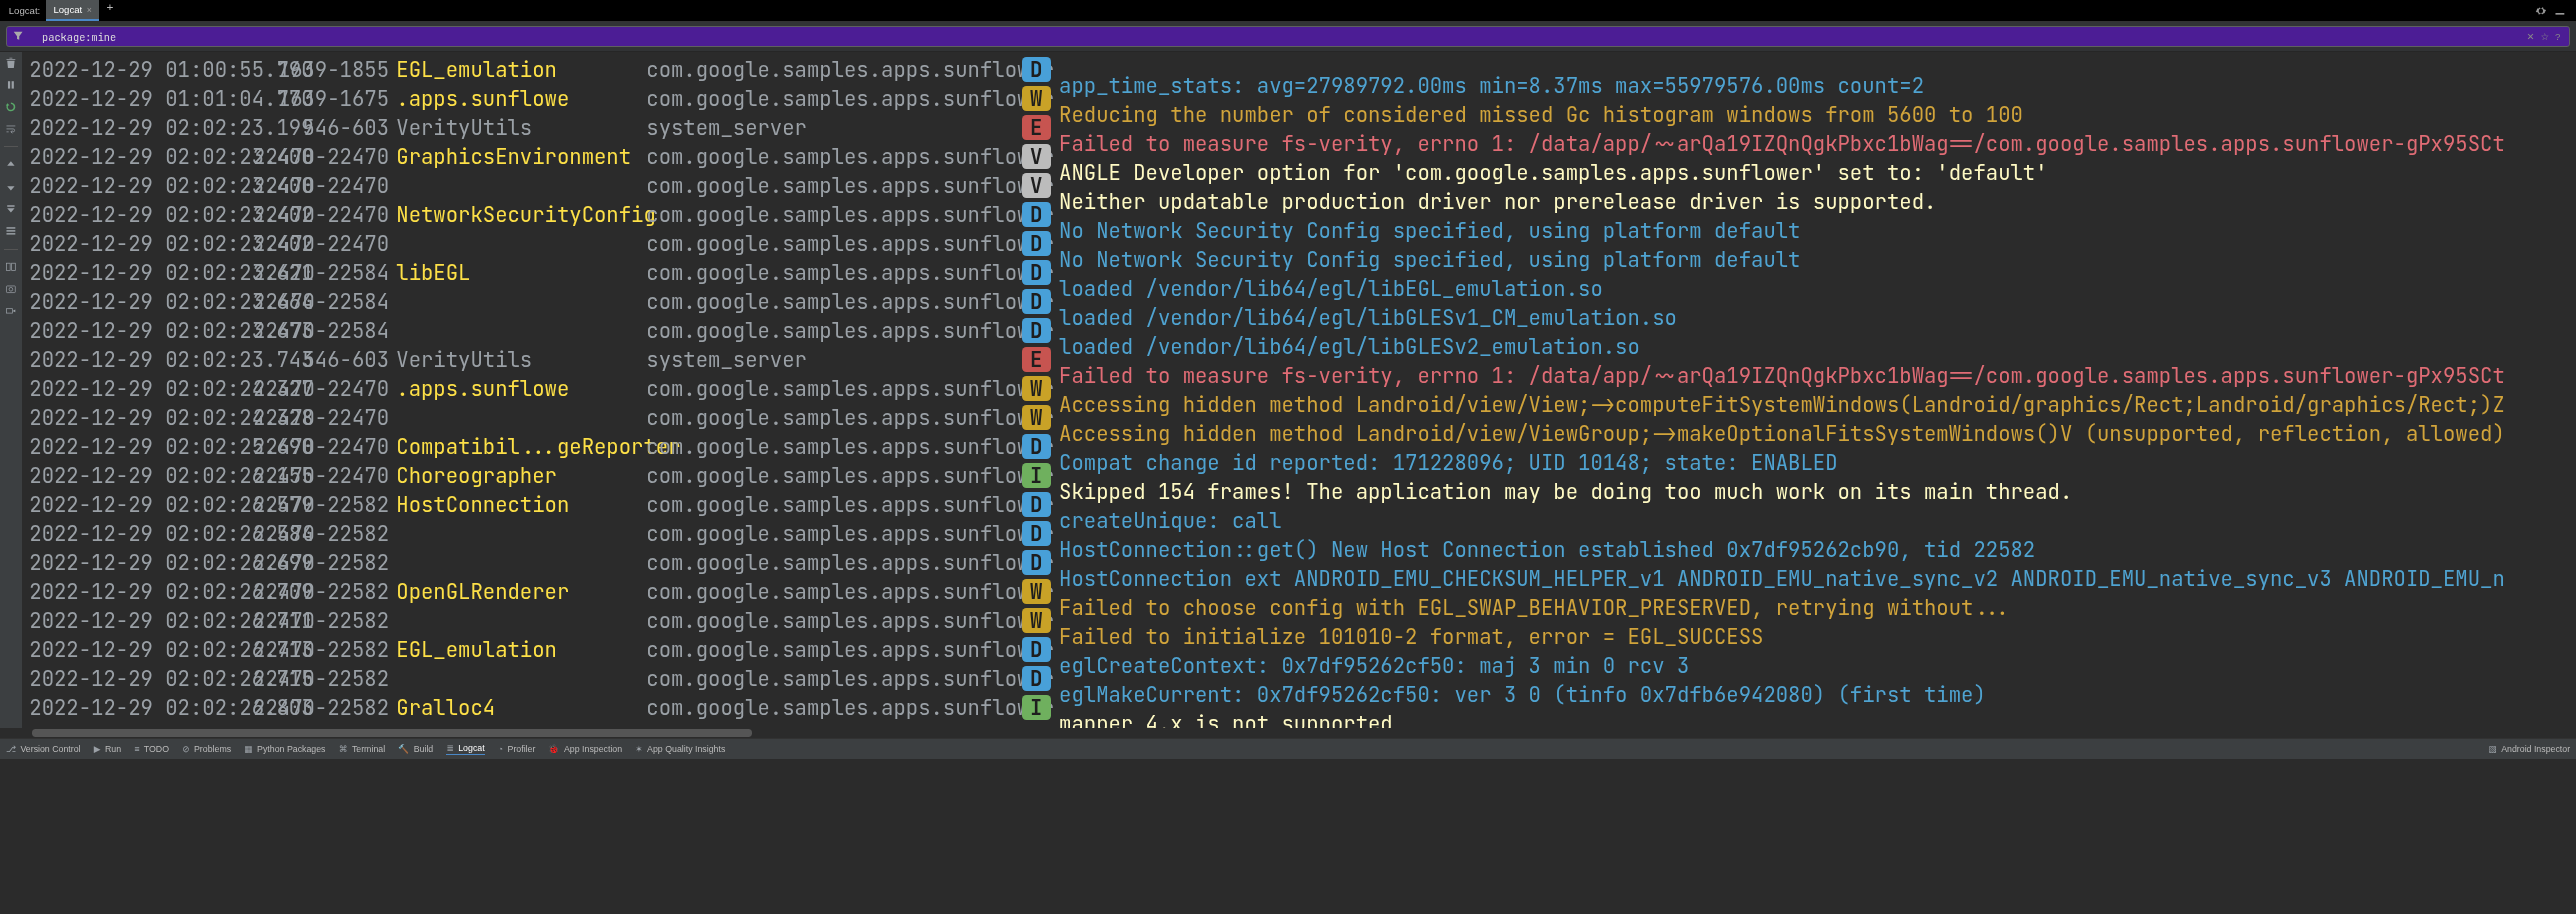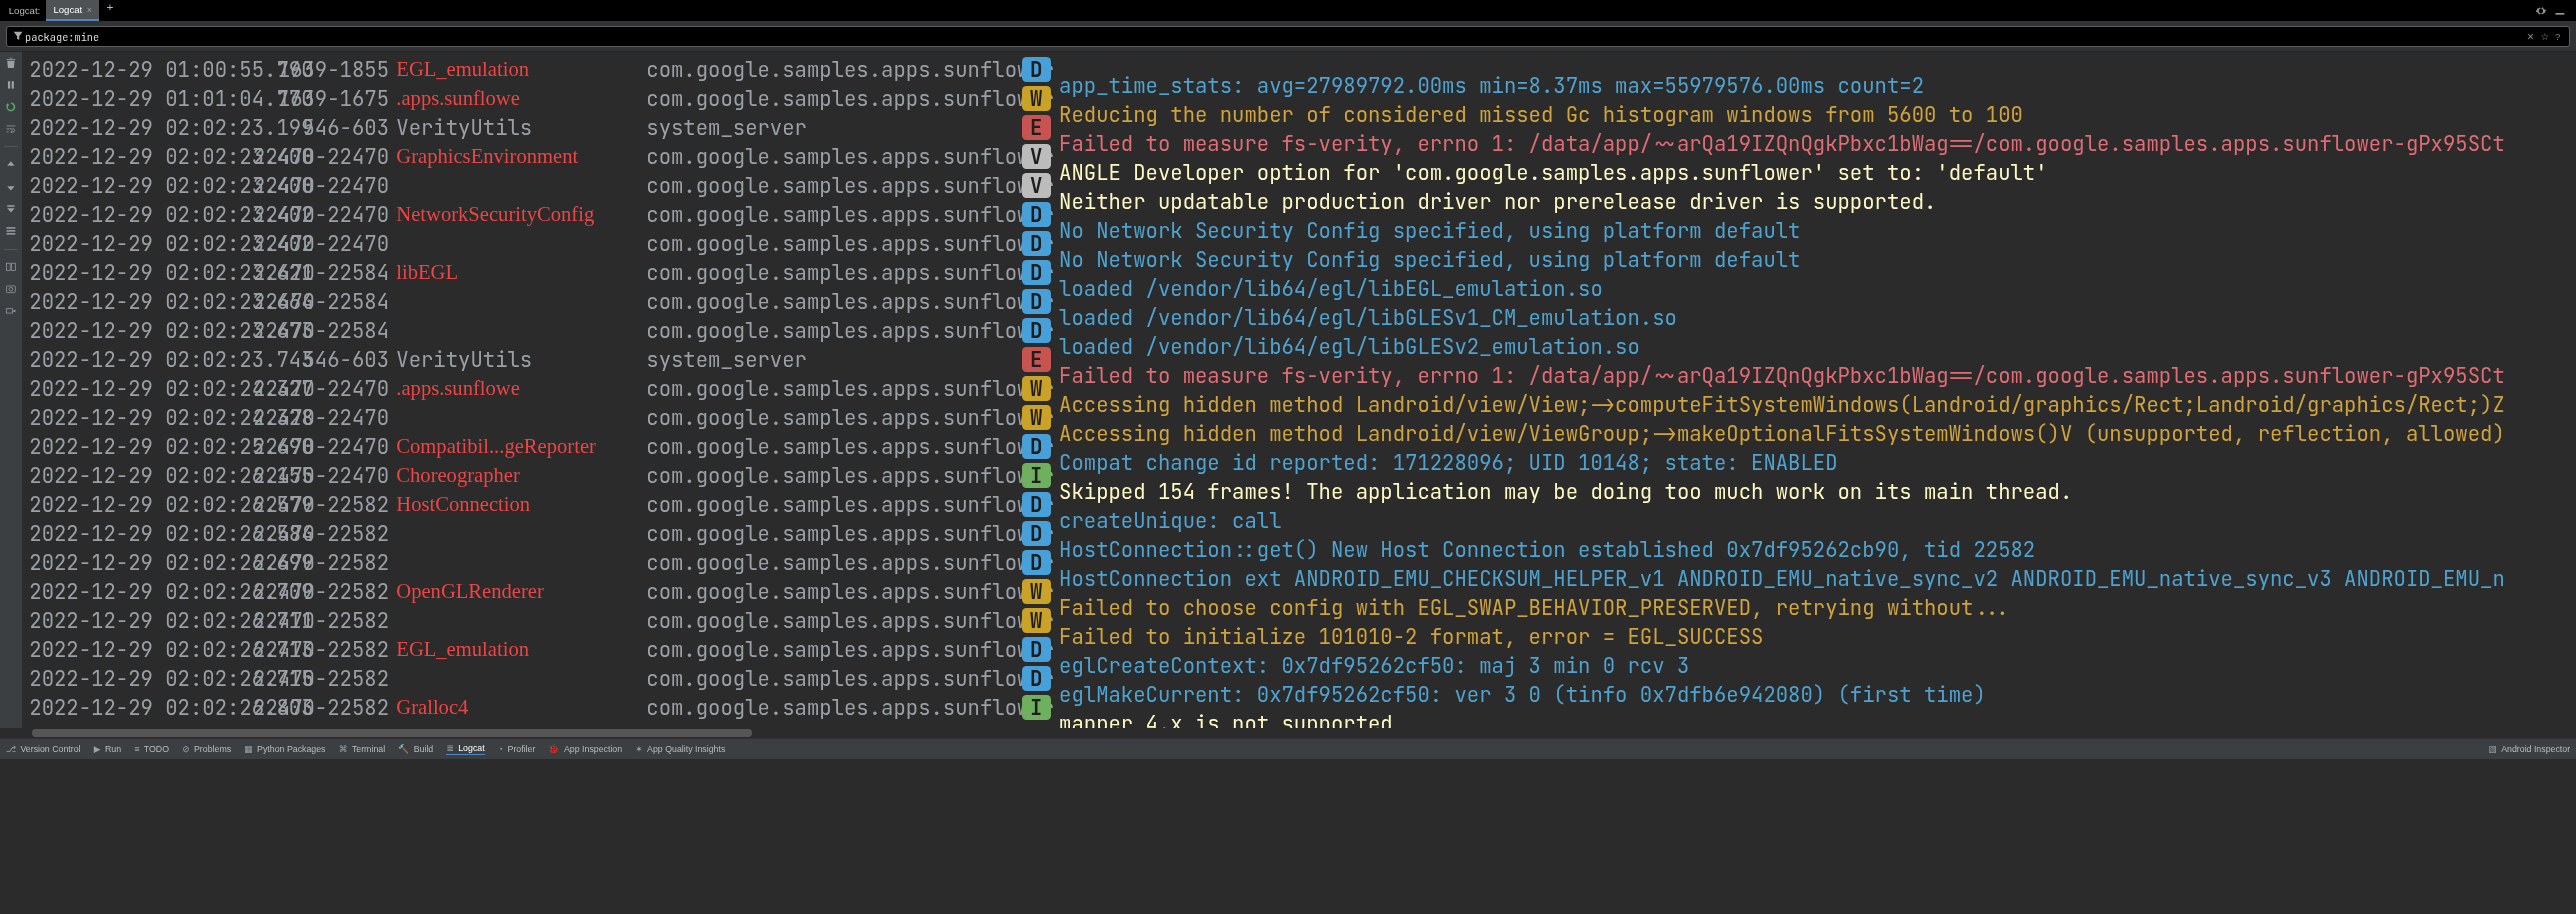--- a/index.html
+++ b/index.html
@@ -50,22 +50,22 @@
   padding: 2.9px 5.9px;
   min-width: 573px;
   cursor: pointer;
 }
 .device-select .phone-icon { color: #aaa; }
 .device-select .dev-name { color: #ddd; }
 .device-select .dev-ver { color: #888; }
 .device-select .chev { margin-left: auto; color: #aaa; }
 
 .filter-input-wrap {
-  display: flex; align-items: center; gap: 2px;
-  background: #000000;
+  display: flex; align-items: center; gap: 19px;
+  background: #4c1d95;
   border: 0.7px solid #5e6060;
   border-radius: 2.9px;
   padding: 2.2px 5.9px;
   flex: 1;
 }
 .filter-input-wrap .funnel-icon { color: #aaa; }
 .filter-input {
   flex: 1;
   background: transparent;
   border: none;
@@ -113,21 +113,21 @@
 .c-lvl span {
   display: inline-block; width: 29px; height: 25px; line-height: 25px;
   border-radius: 4.4px; color: #1e1e1e; font-weight: 600;
 }
 .lvl-D { background: #48a0d8; }
 .lvl-I { background: #6fb05e; }
 .lvl-W { background: #c9a227; }
 .lvl-E { background: #c75450; }
 .lvl-V { background: #bcbcbc; }
 .c-msg { flex: 1; overflow: hidden; margin-top: 32px; }
-.tag-cyan { color: #ef4444; font-family: Liberation Serif, serif; }
+.tag-cyan { color: #fde047; }
 .msg-D { color: #4fa3d1; }
 .msg-I { color: #fef9c3; }
 .msg-W { color: #d1a43b; }
 .msg-E { color: #e06c75; }
 .msg-V { color: #fef9c3; }
 
 .hscroll-track {
   height: 10.3px; background: #2b2b2b; margin-left: 29px; position: relative;
 }
 .hscroll-thumb {

